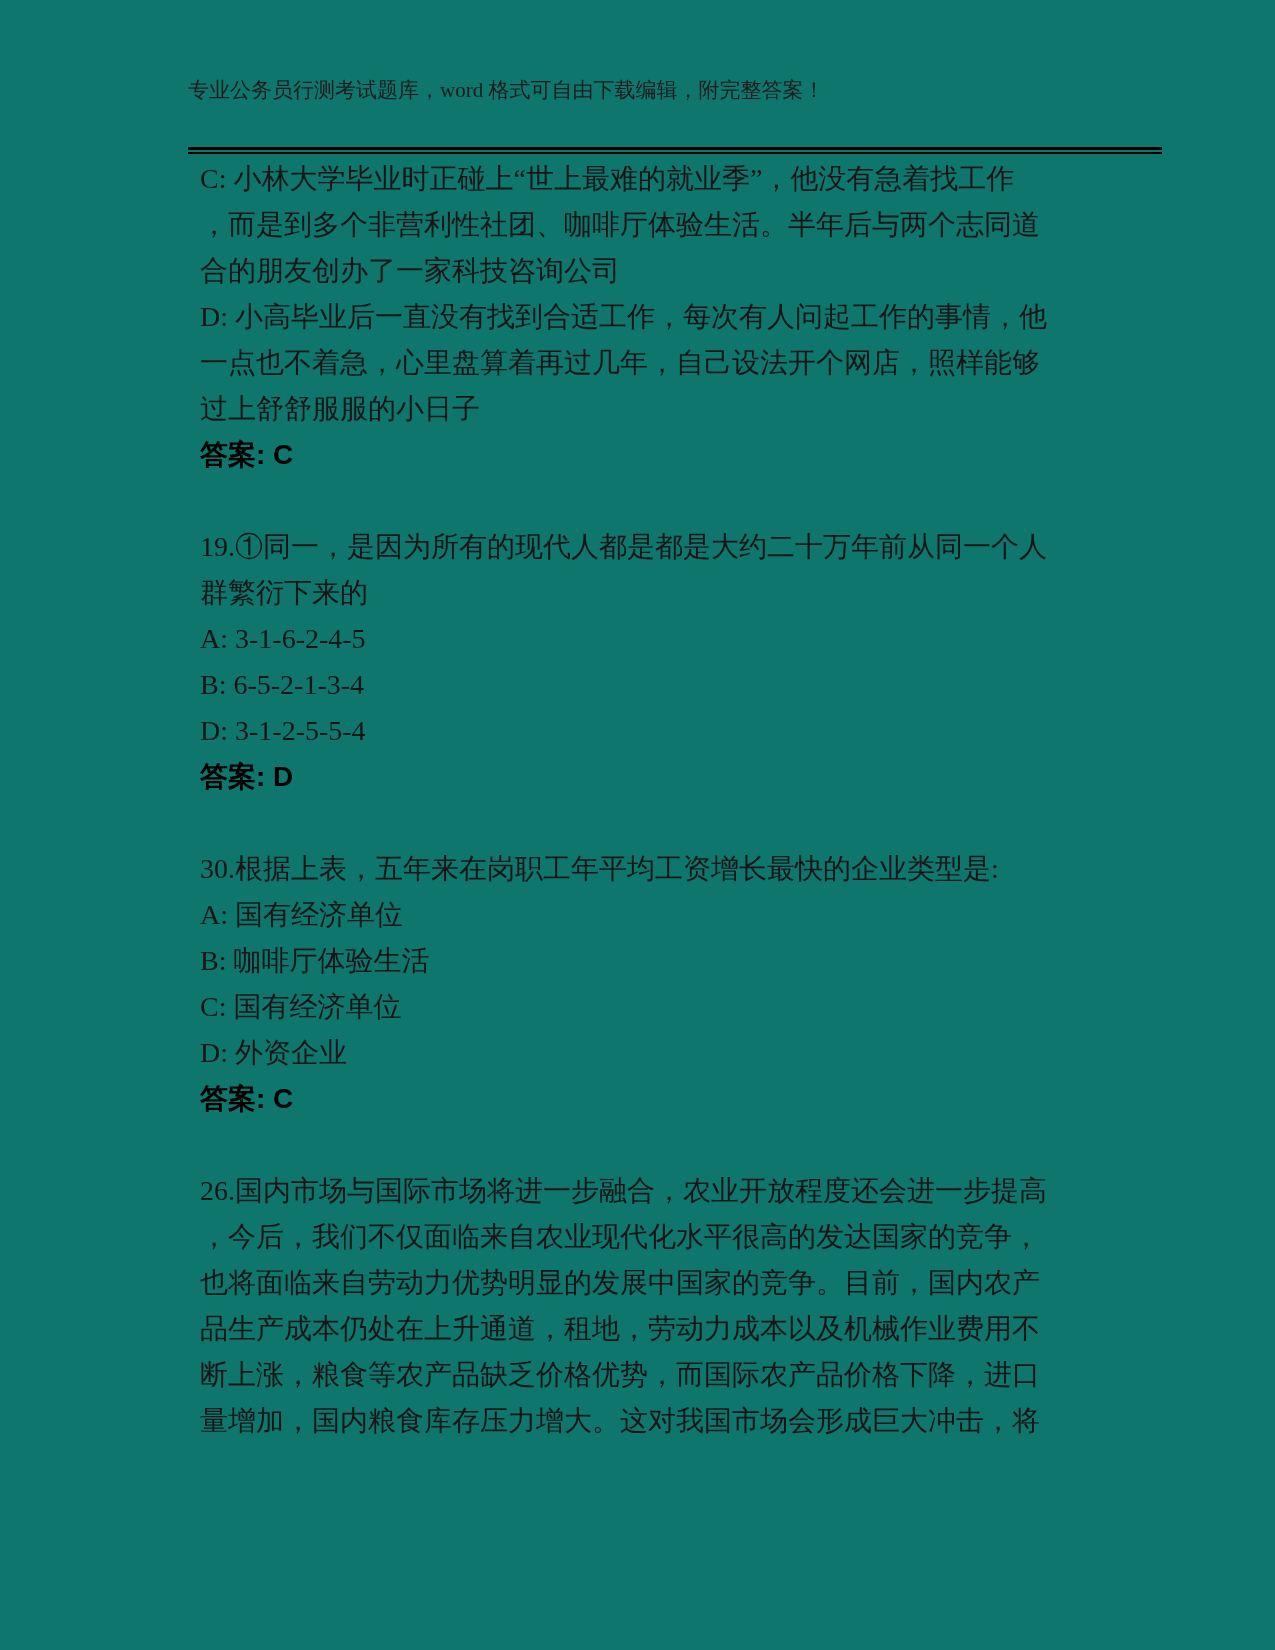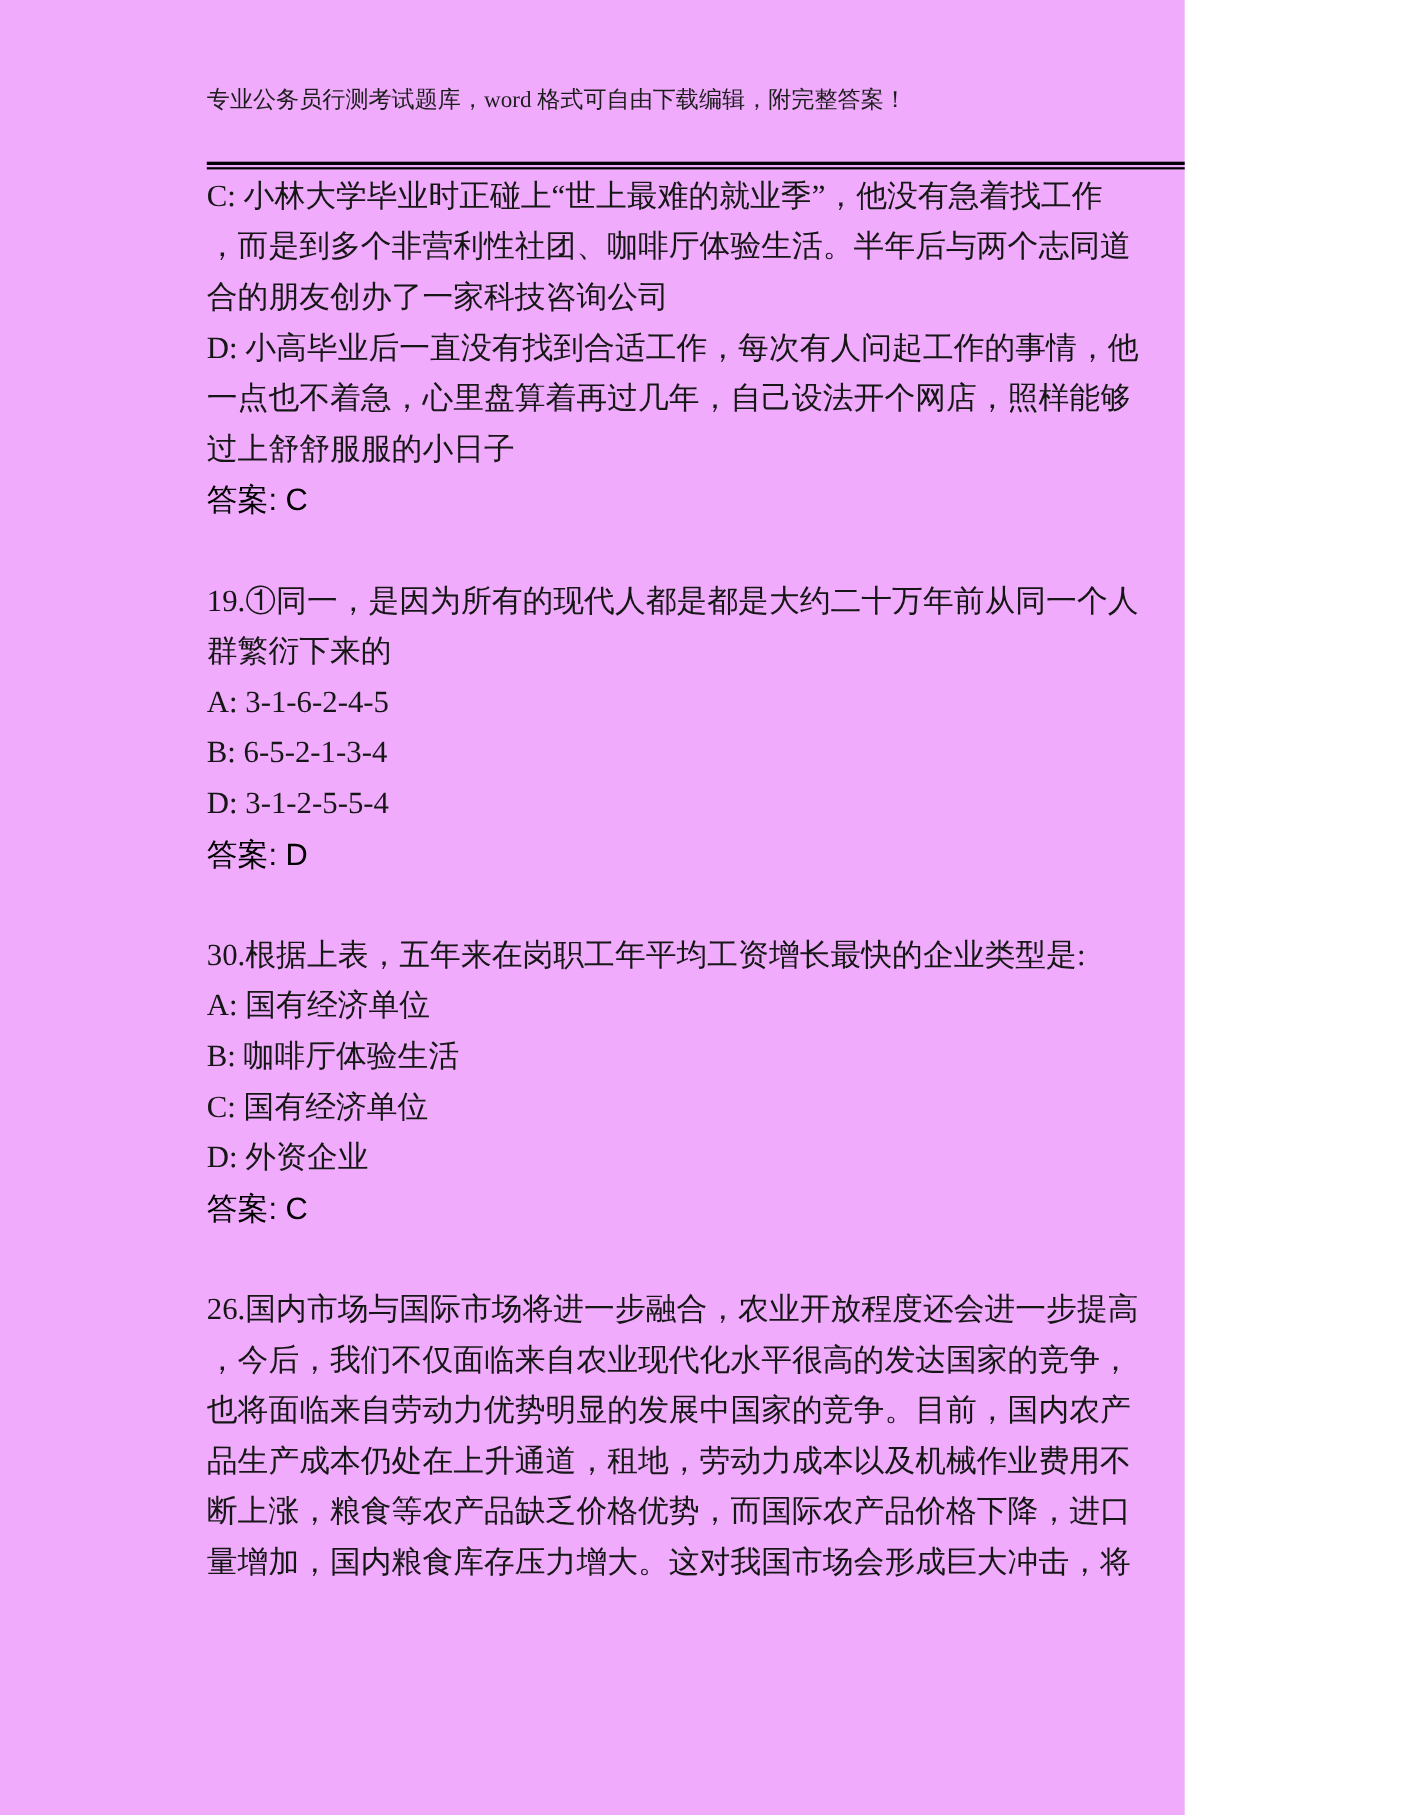--- a/index.html
+++ b/index.html
@@ -2,23 +2,23 @@
 <html lang="zh"><head>
 <meta charset="utf-8">
 <style>
   html, body {
     margin: 0;
     padding: 0;
     background: #ffffff;
   }
   .page {
     position: relative;
-    width: 1077px;
+    width: 1275px;
     height: 1650px;
-    background: #f0abfc;
+    background: #0f766e;
     overflow: hidden;
     font-family: "Liberation Serif", "DejaVu Serif", serif;
     color: #161616;
   }
   .header-text {
     position: absolute;
     left: 188px;
     top: 76px;
     font-size: 21px;
     line-height: 28px;
@@ -31,34 +31,34 @@
     top: 147px;
     width: 974px;
     height: 2px;
     box-sizing: content-box;
     border-top: 3px solid #000000;
     border-bottom: 2px solid #000000;
     background: transparent;
   }
   .doc-body {
     position: absolute;
-    left: 188px;
+    left: 200px;
     top: 156px;
     width: 1000px;
     font-size: 28px;
     line-height: 46px;
   }
   .para {
     margin: 0;
     white-space: pre-line;
     font-weight: normal;
   }
   .answer {
     font-family: "Liberation Sans", "DejaVu Sans", sans-serif;
-    font-weight: normal;
+    font-weight: bold;
     color: #000000;
     margin-bottom: 46px; 
   }
 </style>
 </head>
 <body>
 
 <div class="page">
 
   <div class="header-text">专业公务员行测考试题库，word 格式可自由下载编辑，附完整答案！</div>

